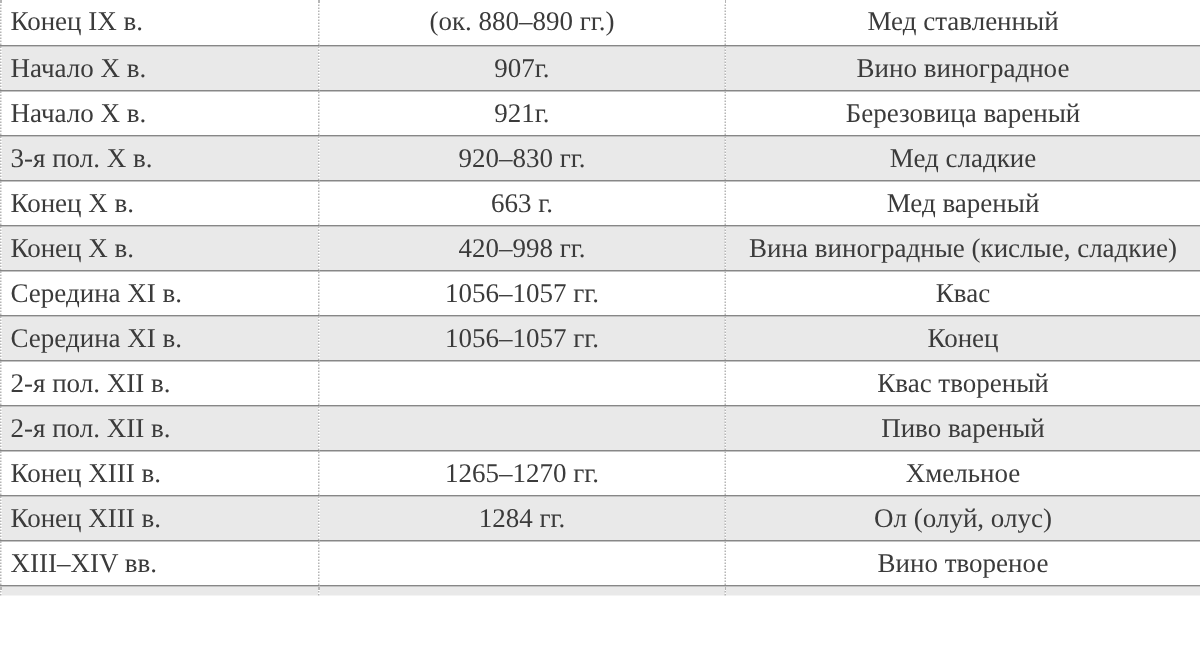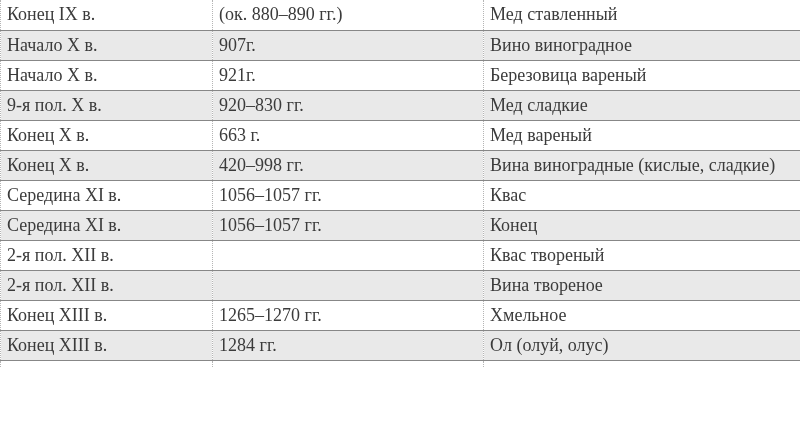--- a/index.html
+++ b/index.html
@@ -17,21 +17,21 @@
     width: 800px;
   }
   col.col-period   { width: 212px; }
   col.col-dates    { width: 271px; }
   col.col-beverage { width: 317px; }
   td {
     height: 30px;
     font-size: 18px;
     color: #3b3b3b;
     padding: 0 6px;
-    text-align: left;
+    text-align: center;
     vertical-align: middle;
     white-space: nowrap;
     overflow: hidden;
     border-bottom: 1px solid #878787;
     border-right: 1px dotted #b5b5b5;
     background: #ffffff;
   }
   td:first-child {
     border-left: 1px dotted #b5b5b5;
     text-align: left;
@@ -65,21 +65,21 @@
     <td class="cell beverage">Вино виноградное</td>
   </tr>
 
   <tr class="table-row">
     <td class="cell period">Начало X в.</td>
     <td class="cell dates">921г.</td>
     <td class="cell beverage">Березовица вареный</td>
   </tr>
 
   <tr class="table-row">
-    <td class="cell period">9-я пол. X в.</td>
+    <td class="cell period">3-я пол. X в.</td>
     <td class="cell dates">920–830 гг.</td>
     <td class="cell beverage">Мед сладкие</td>
   </tr>
 
   <tr class="table-row">
     <td class="cell period">Конец X в.</td>
     <td class="cell dates">663 г.</td>
     <td class="cell beverage">Мед вареный</td>
   </tr>
 
@@ -104,35 +104,40 @@
 
   <tr class="table-row">
     <td class="cell period">2-я пол. XII в.</td>
     <td class="cell dates"></td>
     <td class="cell beverage">Квас твореный</td>
   </tr>
 
   <tr class="table-row">
     <td class="cell period">2-я пол. XII в.</td>
     <td class="cell dates"></td>
-    <td class="cell beverage">Вина твореное</td>
+    <td class="cell beverage">Пиво вареный</td>
   </tr>
 
   <tr class="table-row">
     <td class="cell period">Конец XIII в.</td>
     <td class="cell dates">1265–1270 гг.</td>
     <td class="cell beverage">Хмельное</td>
   </tr>
 
   <tr class="table-row">
     <td class="cell period">Конец XIII в.</td>
     <td class="cell dates">1284 гг.</td>
     <td class="cell beverage">Ол (олуй, олус)</td>
   </tr>
 
+  <tr class="table-row">
+    <td class="cell period">XIII–XIV вв.</td>
+    <td class="cell dates"></td>
+    <td class="cell beverage">Вино твореное</td>
+  </tr>
 <tr class="partial-row">
           <td></td>
           <td></td>
           <td></td>
         </tr>
       </tbody>
   </table>
 </div>
 
 </body></html>

